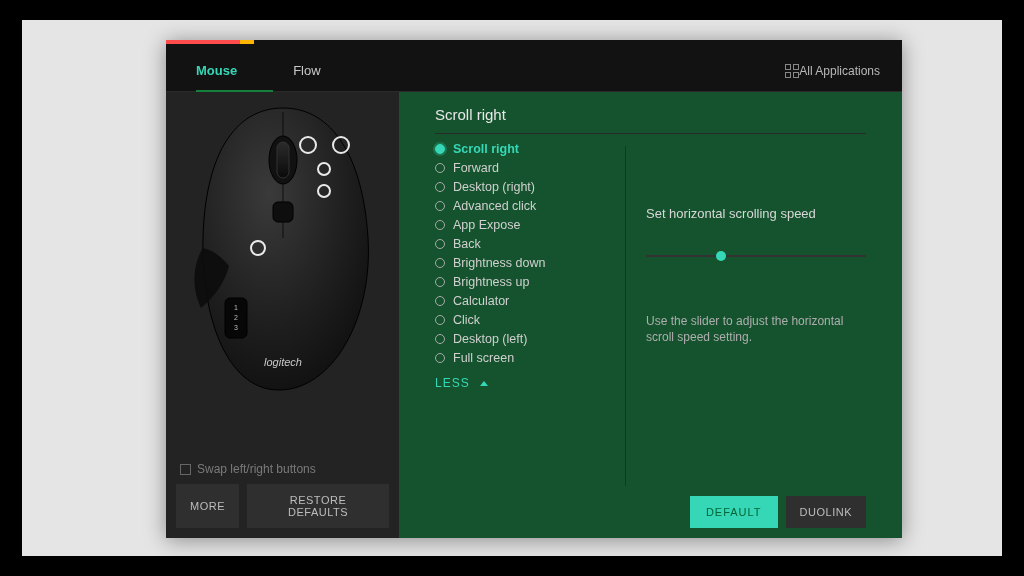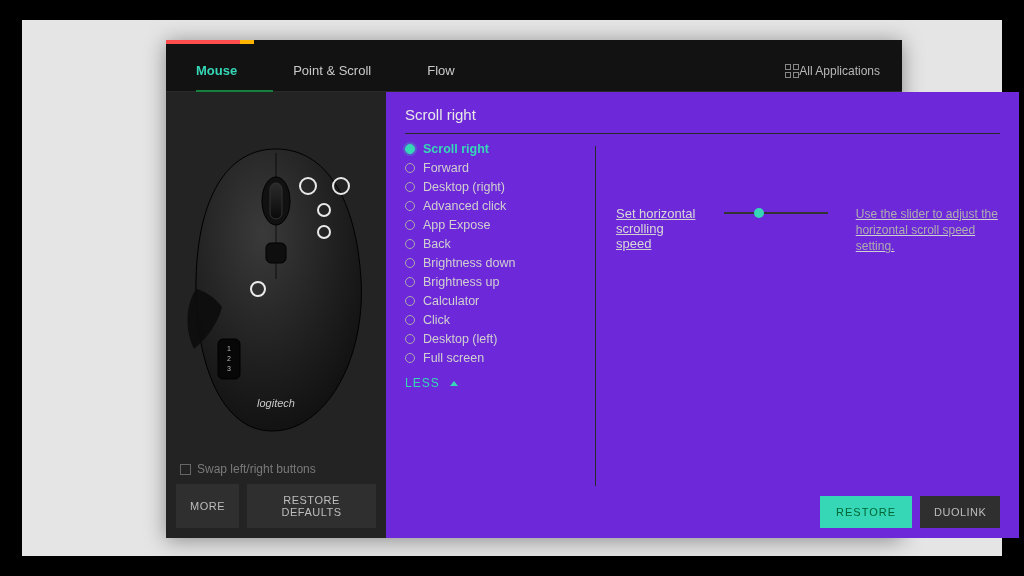--- a/index.html
+++ b/index.html
@@ -29,45 +29,45 @@
   .tab + .tab { margin-left: 20px; }
   .spacer { flex: 1; }
   .all-apps { display: flex; align-items: center; color: #b8b8b8; font-size: 12px; cursor: pointer; }
   .grid-icon { width: 14px; height: 14px; display: grid; grid-template-columns: 1fr 1fr; grid-template-rows: 1fr 1fr; gap: 2px; }
   .grid-icon span { border: 1px solid #888; }
   .body { flex: 1; display: flex; min-height: 0; }
   .left {
     width: 300px; background: #232323; position: relative;
     display: flex; flex-direction: column;
   }
-  .mouse-img { flex: 1; display:flex; align-items:flex-start; justify-content:center; padding-top:6px; position: relative; margin-top: 41px;}
+  .mouse-img { flex: 1; display:flex; align-items:flex-start; justify-content:center; padding-top:6px; position: relative;}
   .hotspot { position:absolute; border:2px solid rgba(255,255,255,.9); border-radius:50%; }
   .swap { display:flex; align-items:center; gap:6px; color:#7a7a7a; font-size:12px; padding: 6px 14px 8px; }
   .checkbox { width:11px; height:11px; border:1px solid #666; display:inline-block; }
   .left-buttons { display:flex; gap:8px; padding: 0 10px 10px; }
   .btn-ghost {
     background:#2f2f2f; color:#bdbdbd; border:none; font-size:11px; letter-spacing:.5px;
     padding: 10px 14px; cursor:pointer;
   }
-  .right { flex:1; background:#6d28d9; display:flex; flex-direction:column; padding: 12px 19px 10px; }
+  .right { flex:1; background:#14532d; display:flex; flex-direction:column; padding: 12px 36px 10px; }
   .right-title { color:#e8e8e8; font-size:15px; padding: 2px 0 10px; border-bottom:1px solid #2a2a2a; }
   .right-body { flex:1; display:flex; gap:16px; min-height:0; padding-top:8px; }
   .options { width: 170px; display:flex; flex-direction:column; gap:5px; font-size:12.5px; color:#d0d0d0; padding-right:6px; }
   .opt { display:flex; align-items:center; gap:8px; cursor:pointer; }
   .radio { width:10px; height:10px; border:1px solid #aaa; border-radius:50%; display:inline-block; position:relative; flex:0 0 auto;}
   .opt.sel { color:#36d7b7; font-weight:600; }
   .opt.sel .radio { border-color:#36d7b7; background:#36d7b7; box-shadow:0 0 0 2px rgba(54,215,183,.25);}
   .less { margin-top:6px; color:#36d7b7; font-size:12px; letter-spacing:1px; display:flex; align-items:center; gap:10px; cursor:pointer;}
   .chev-up { width:0;height:0;border-left:4px solid transparent;border-right:4px solid transparent;border-bottom:5px solid #36d7b7;}
   .divider-v { width:1px; background:#2a2a2a; margin: 4px 4px; align-self: stretch; }
-  .settings { flex:1; display:flex; flex-direction:row; gap:28px; padding-top:64px;text-decoration:underline; }
+  .settings { flex:1; display:flex; flex-direction:column; gap:28px; padding-top:64px; }
   .settings .heading { font-size:13px; color:#d8d8d8; }
   .slider { position:relative; height:2px; background:#333; width: 220px; margin:6px 0 8px;}
   .slider .knob { position:absolute; top:50%; left:34%; transform:translate(-50%,-50%); width:10px; height:10px; background:#36d7b7; border-radius:50%; }
-  .settings .desc { font-size:12px; color:#aeaeae; max-width:220px; line-height:1.35; }
+  .settings .desc { font-size:12px; color:#aeaeae; max-width:220px; line-height:1.35;margin-top:20px; }
   .right-buttons { display:flex; justify-content:flex-end; gap:8px; padding-top:6px; }
   .btn-primary { background:#36d7b7; color:#063; border:none; font-size:11px; letter-spacing:1px; padding:10px 16px; cursor:pointer; }
   .footer { height:46px; background:#000; display:flex; align-items:center; padding:0 14px; gap:10px; }
   .logi { color:#e8e8e8; font-weight:700; letter-spacing:.5px; font-size:18px; font-family: Georgia, serif;}
   .device-name { flex:1; text-align:center; color:#cfcfcf; font-size:13px; }
   .footer-icons { display:flex; align-items:center; gap:10px; }
   .batt { width:20px; height:10px; border:1px solid #bbb; position:relative; }
   .batt::after { content:""; position:absolute; right:-3px; top:2px; width:2px; height:4px; background:#bbb; }
   .batt .fill { position:absolute; left:1px; top:1px; bottom:1px; width:70%; background:#bbb; }
   .bt { font-size:13px; color:#bbb; }
@@ -79,21 +79,20 @@
 <body>
 
 <div class="frame">
   <div class="inner">
     <div class="app">
       <div class="accent-bar"></div>
       <div class="title-gap"></div>
 
       <div class="tabs">
         <div class="tab active">Mouse</div>
-        <div class="tab">Point &amp; Scroll</div>
         <div class="tab">Flow</div>
         <div class="spacer"></div>
         <div class="all-apps">
           <span class="grid-icon">
               <span></span>
               <span></span>
               <span></span>
               <span></span>
             </span>
           <span>All Applications</span>
@@ -211,21 +210,21 @@
             <div class="divider-v"></div>
             <div class="settings">
               <div class="heading">Set horizontal scrolling speed</div>
               <div class="slider">
                   <div class="knob"></div>
                 </div>
               <div class="desc">Use the slider to adjust the horizontal scroll speed setting.</div>
             </div>
           </div>
           <div class="right-buttons">
-            <button class="btn-primary">RESTORE</button>
+            <button class="btn-primary">DEFAULT</button>
             <button class="btn-ghost">DUOLINK</button>
           </div>
         </div>
       </div>
 
     </div>
   </div>
 </div>
 
 </body></html>

